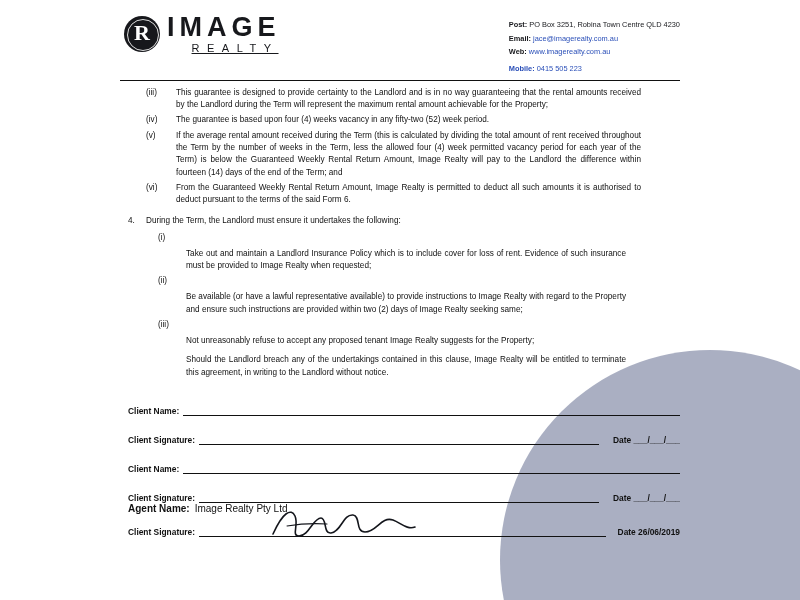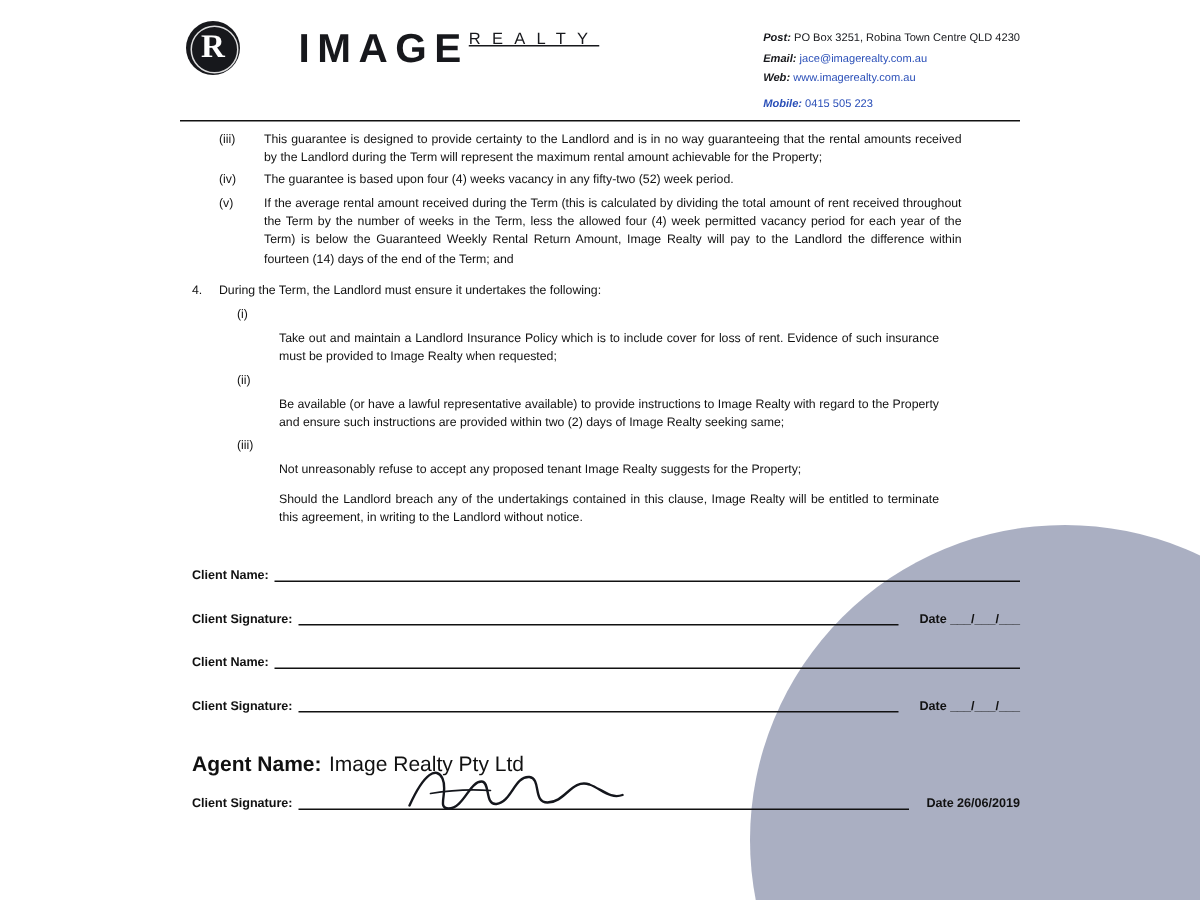--- a/index.html
+++ b/index.html
@@ -74,23 +74,22 @@
     content: "";
     position: absolute;
     left: 3px; top: 3px;
     width: 30px; height: 30px;
     border: 1px solid #fff;
     border-radius: 50%;
     opacity: .85;
   }
   .logo-text {
     display: flex;
-    flex-direction: row;
+    flex-direction: column;
     line-height: 1;
-    margin-left: 32px;
   }
   .logo-text .big {
     font-family: "Liberation Sans", sans-serif;
     font-size: 27px;
     font-weight: bold;
     letter-spacing: 5px;
     color: #17181c;
   }
   .logo-text .small {
     font-size: 11px;
@@ -102,21 +101,21 @@
     text-decoration: underline;
   }
   .contact {
     font-size: 7.4px;
     line-height: 1.85;
     text-align: left;
     padding-top: 4px;
     color: #17181c;
     white-space: nowrap;
   }
-  .contact .lbl { font-weight: bold; font-style: italic; }
+  .contact .lbl { font-weight: bold; }
   .contact a, .contact .link { color: #2a4fb8; text-decoration: none; }
   .contact .row.mob { margin-top: 3px; }
   .contact .row.mob .lbl { color: #2a4fb8; }
 
   
   .clause-list { margin: 0; padding: 0; }
   .row-item {
     display: flex;
     font-size: 8.2px;
     line-height: 1.5;
@@ -174,25 +173,24 @@
     flex: 0 0 auto;
     margin-left: 14px;
     white-space: nowrap;
     font-weight: bold;
     text-align: center;
   }
   .sig-row.with-date .line { flex: 1 1 auto; }
 
   .agent-row {
     display: flex;
-    font-size: 14px;
+    font-size: 10px;
     font-weight: bold;
     color: #111;
     padding-left: 8px;
-    margin-top: 26px;
   }
   .agent-row .label { white-space: nowrap; }
   .agent-row .value { margin-left: 5px; font-weight: normal; }
 
   .signed-row {
     position: relative;
     display: flex;
     align-items: flex-end;
     font-size: 8.4px;
     font-weight: bold;
@@ -263,20 +261,24 @@
         <div class="txt">This guarantee is designed to provide certainty to the Landlord and is in no way guaranteeing that the rental amounts received by the Landlord during the Term will represent the maximum rental amount achievable for the Property;</div>
       </div>
       <div class="row-item lvl1">
         <div class="num">(iv)</div>
         <div class="txt">The guarantee is based upon four (4) weeks vacancy in any fifty-two (52) week period.</div>
       </div>
       <div class="row-item lvl1">
         <div class="num">(v)</div>
         <div class="txt">If the average rental amount received during the Term (this is calculated by dividing the total amount of rent received throughout the Term by the number of weeks in the Term, less the allowed four (4) week permitted vacancy period for each year of the Term)  is below the Guaranteed Weekly Rental Return Amount, Image Realty will pay to the Landlord the difference within fourteen (14) days of the end of the Term; and</div>
       </div>
+      <div class="row-item lvl1">
+        <div class="num">(vi)</div>
+        <div class="txt">From the Guaranteed Weekly Rental Return Amount, Image Realty is permitted to deduct all such amounts it is authorised to deduct pursuant to the terms of the said Form 6.</div>
+      </div>
     </div>
 
     <div class="section4">
       <div class="num">4.</div>
       <div class="txt">During the Term, the Landlord must ensure it undertakes the following:</div>
     </div>
 
     <div class="clause-list">
       <div class="row-item lvl2">
         <div class="num">(i)</div>

